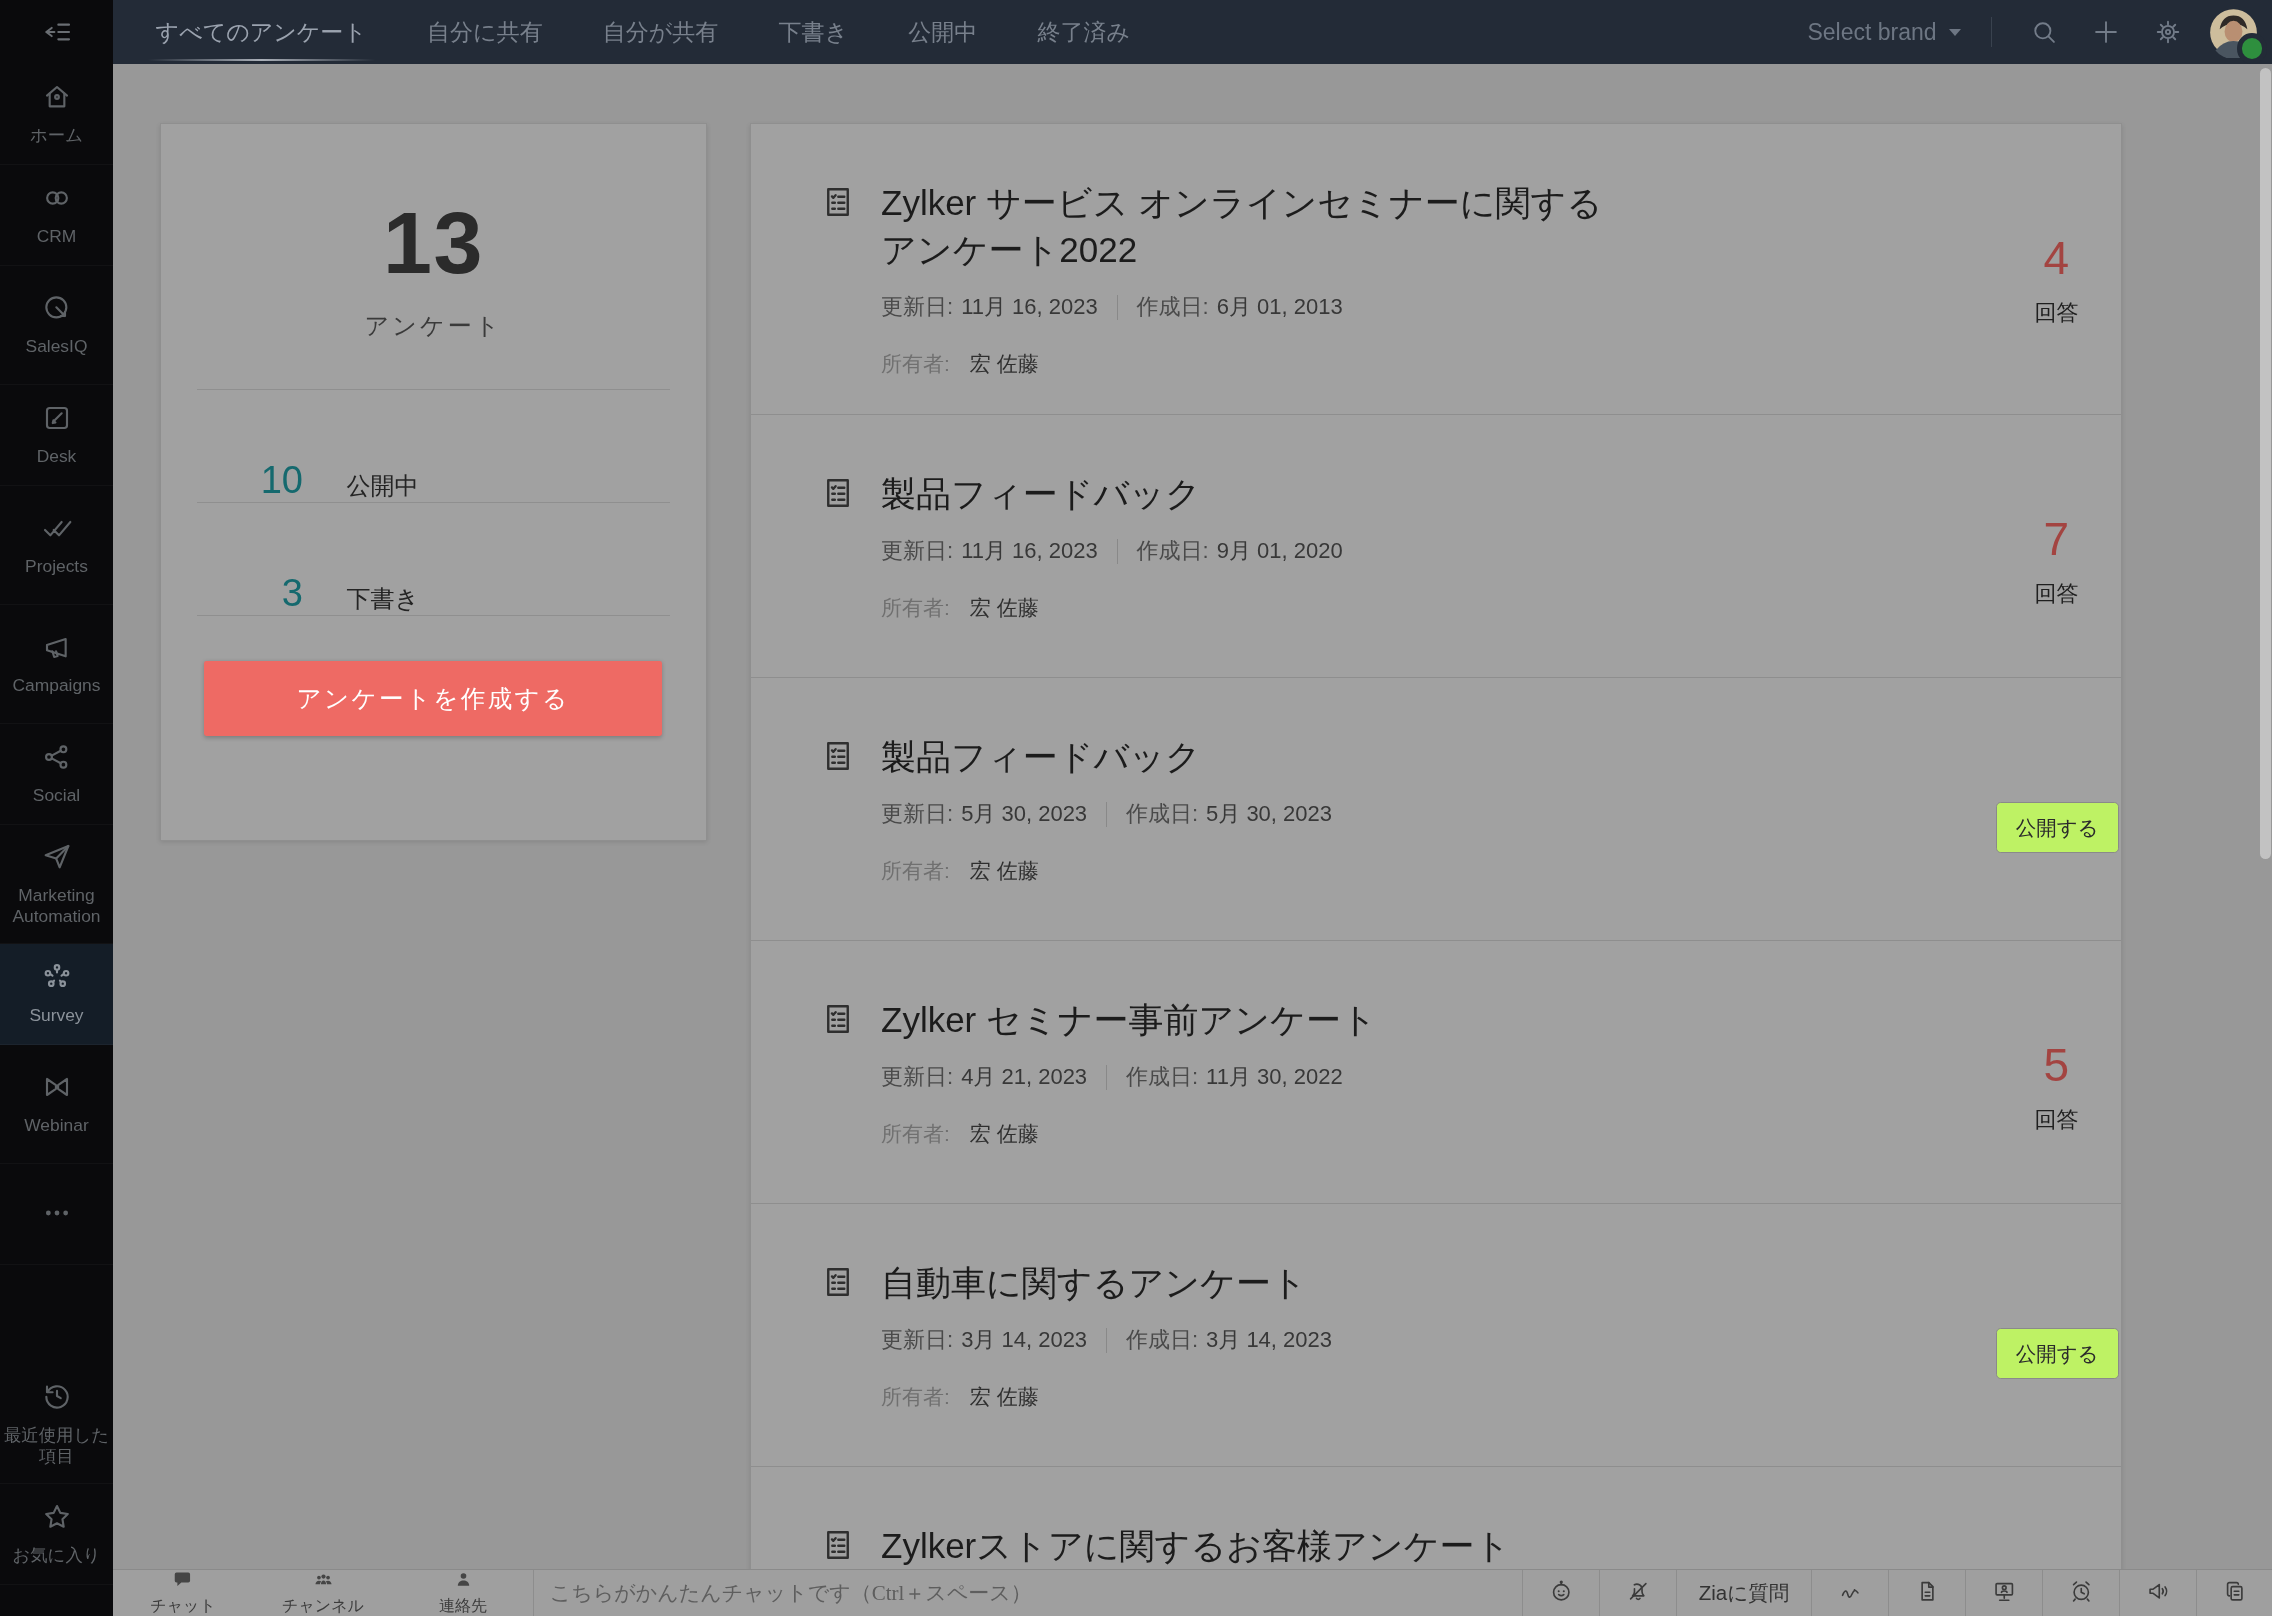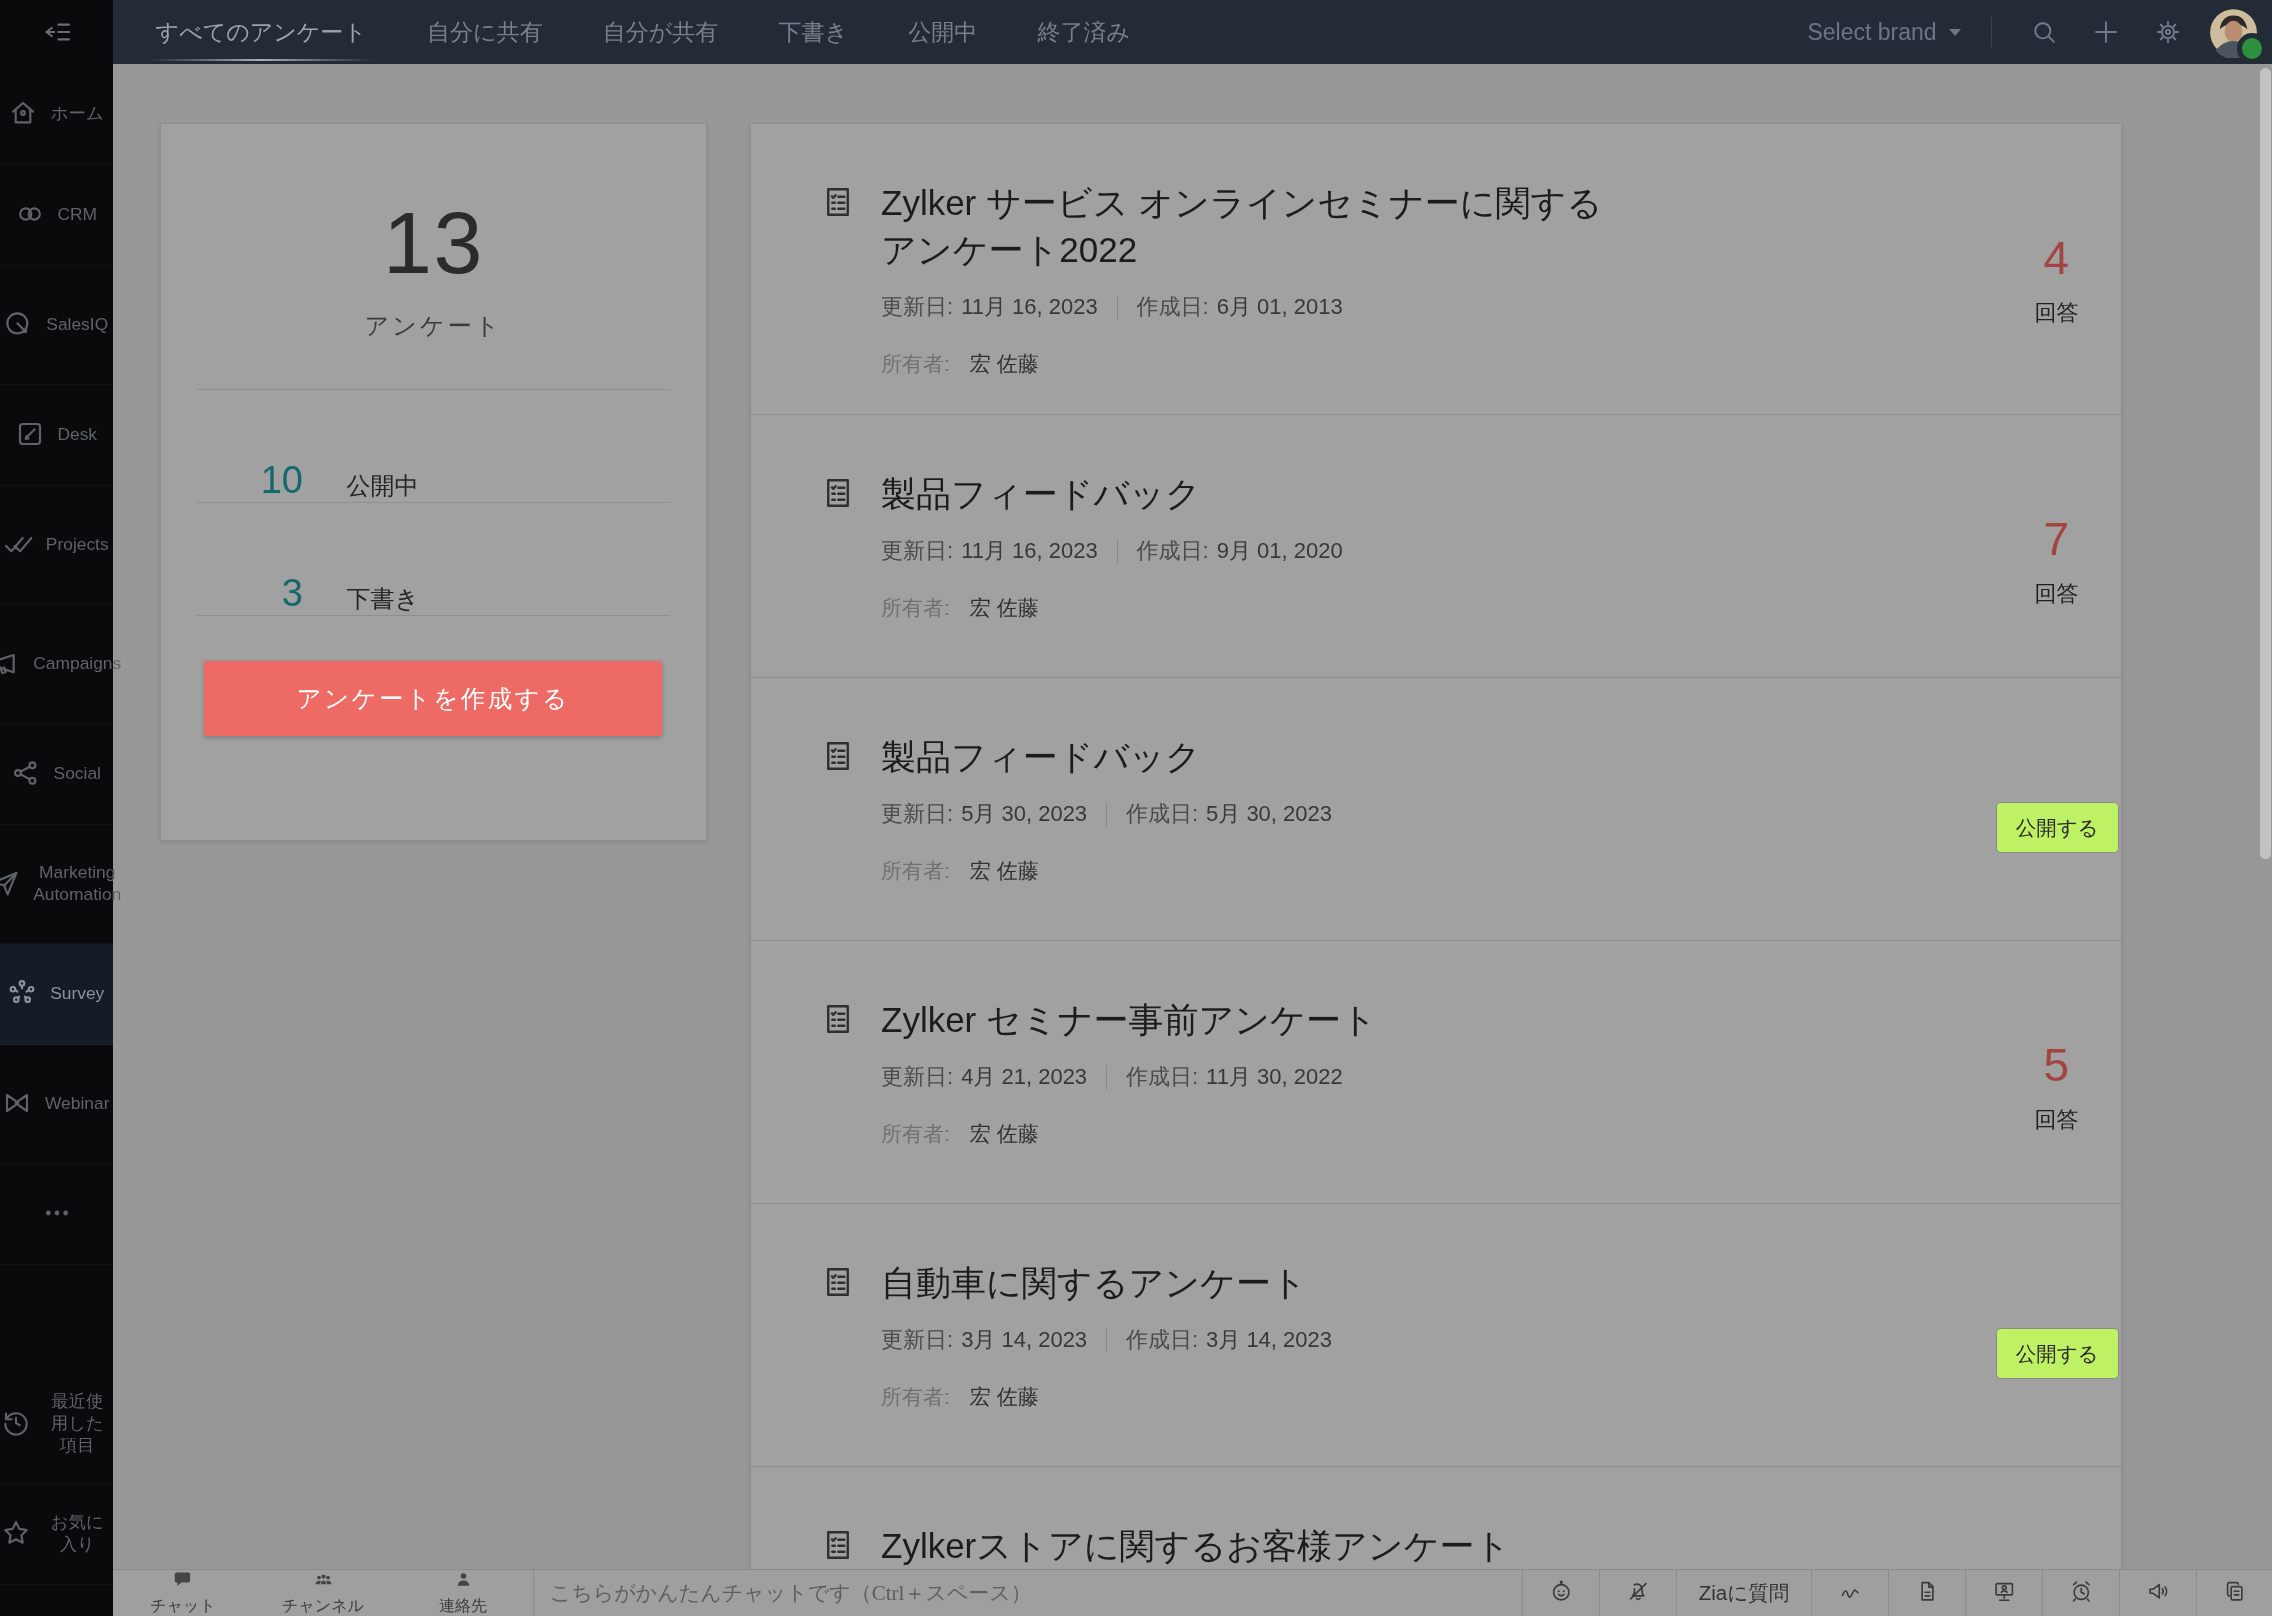--- a/index.html
+++ b/index.html
@@ -6,21 +6,21 @@
   #app{position:relative;width:2273px;height:1616px;overflow:hidden;
        font-family:"Liberation Sans","DejaVu Sans",sans-serif;background:#989898;}
   svg{fill:none;stroke:currentColor;stroke-width:1.6;stroke-linecap:round;stroke-linejoin:round;}
   svg .f{fill:currentColor;stroke:none;}
 
   
   #sidebar{position:absolute;left:0;top:0;width:113px;height:1616px;background:#0a0a0c;
            z-index:60;display:flex;flex-direction:column;}
   .sb-collapse{height:64px;display:flex;align-items:center;justify-content:center;color:#6a6e73;cursor:pointer;}
   .sb-collapse svg{width:32px;height:32px;}
-  .sb-item{min-height:100px;display:flex;flex-direction:row;align-items:center;justify-content:center;
+  .sb-item{min-height:100px;display:flex;flex-direction:column;align-items:center;justify-content:center;
            gap:9.5px;cursor:pointer;color:#5f6367;border-bottom:0.8px solid rgba(255,255,255,0.035);}
   .sb-item svg{width:32px;height:32px;}
   .sb-label{font-size:17.4px;line-height:1.25;text-align:center;padding:0 2.4px;}
   .sb-item.active{background:#141d27;color:#8b929a;}
   .sb-spacer{flex:1;border-bottom:none;}
   .sb-item.two-line{min-height:118px;}
 
   
   #topbar{position:absolute;left:113px;top:0;right:0;height:64px;background:#232b37;z-index:55;
           display:flex;align-items:center;}
@@ -39,21 +39,21 @@
   .avatar{width:51px;height:51px;border-radius:50%;position:relative;margin-left:9.5px;cursor:pointer;}
   .avatar svg{width:51px;height:51px;stroke:none;}
   .status-dot{position:absolute;right:-8px;bottom:-6.3px;width:20.5px;height:20.5px;border-radius:50%;
               background:#2e8f3e;border:5.5px solid #232b37;}
 
   
   #content{position:absolute;left:113px;top:64px;right:0;bottom:0;background:#989898;overflow:hidden;}
   .card{position:absolute;background:#a1a1a1;border:0.8px solid #8f8f8f;box-shadow:0 1.6px 4.7px rgba(0,0,0,.12);
         box-sizing:border-box;}
   .stats-card{left:47px;top:59px;width:547px;height:718px;}
-  .stats-total{margin-top:68px;text-align:center;font-size:88px;color:#2b2b2b;letter-spacing:1.6px;}
+  .stats-total{margin-top:68px;text-align:center;font-size:88px;color:#2b2b2b;letter-spacing:1.6px;font-weight:bold;}
   .stats-total-label{margin-top:16px;text-align:center;font-size:24px;letter-spacing:3.2px;color:#3a3a3a;}
   .stats-divider{height:0.8px;background:#8f8f8f;margin:0 36px;}
   .stats-divider.top{margin-top:47px;}
   .stat-row{height:112px;display:flex;align-items:flex-end;cursor:pointer;gap:19px;}
   .stat-num{width:142px;text-align:right;font-size:38px;color:#15696e;}
   .stat-label{margin-left:24.5px;font-size:24px;color:#242424;}
   .create-btn{display:block;margin:46px 44px 0 43px;width:458px;height:75px;border:none;border-radius:2.4px;
     background:#ee6a64;color:#ffffff;font-size:24.5px;letter-spacing:2.4px;cursor:pointer;
     font-family:inherit;box-shadow:0 1.6px 4px rgba(0,0,0,.22);}
 

